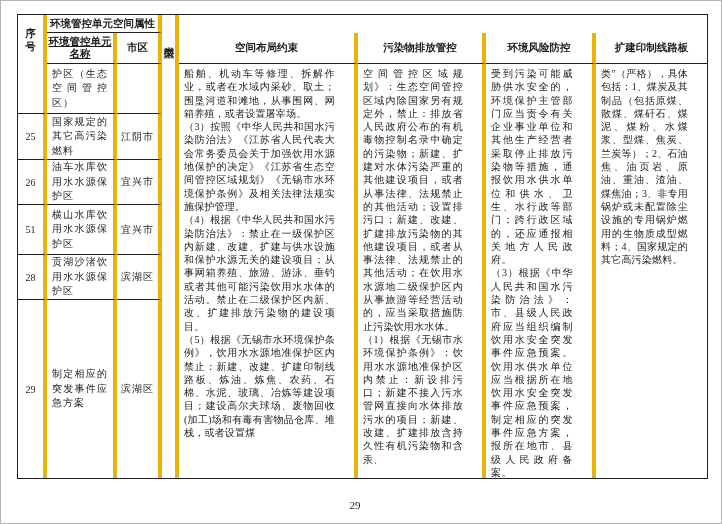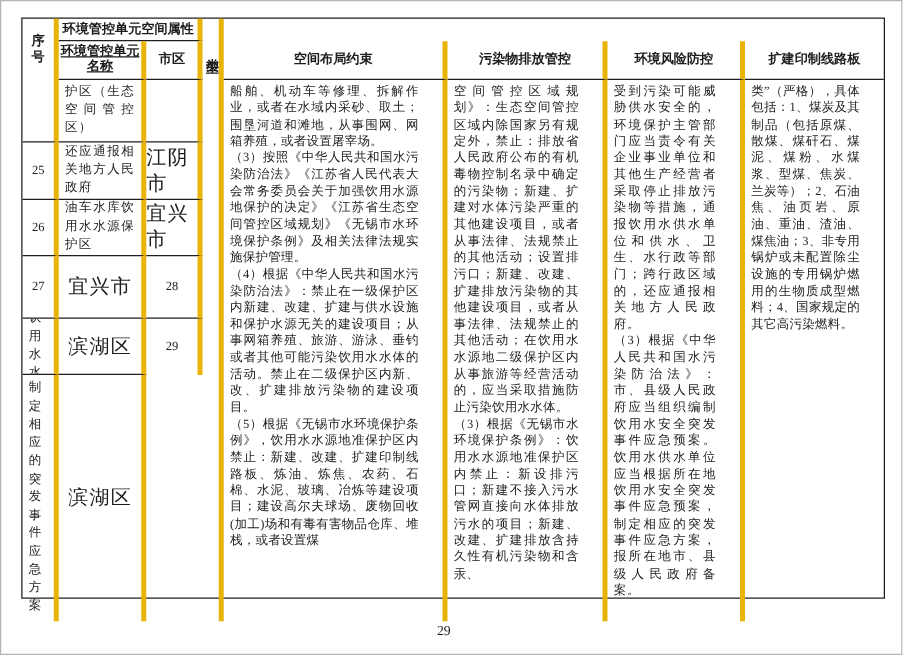--- a/index.html
+++ b/index.html
@@ -46,21 +46,21 @@
   .cc1{grid-column:5;}
   .cc2{grid-column:6;}
   .cc3{grid-column:7;letter-spacing:0.6px;}
   .cc4{grid-column:8;}
   .num{display:flex;align-items:center;justify-content:center;font-size:10px;}
   .uname{font-size:10px;line-height:14.5px;letter-spacing:1px;
          padding:4px 5px;text-align:justify;text-justify:inter-character;
          word-break:break-all;display:flex;align-items:center;}
   .uname>span{width:100%;}
   .dist{display:flex;align-items:center;justify-content:center;
-        font-size:16px;letter-spacing:1px;}
+        font-size:10px;letter-spacing:1px;}
   .pageno{position:absolute;left:0;right:12px;bottom:12px;text-align:center;
           font-size:11px;}
 </style>
 </head>
 <body>
 
 <div class="page">
 
   <div class="tbl">
 
@@ -80,31 +80,34 @@
 
     <div class="body-left">
       <div class="cell br bb num"></div>
       <div class="cell br bb uname">
           <span>护区（生态空间管控区）</span>
         </div>
       <div class="cell br bb dist"></div>
 
       <div class="cell br bb num">25</div>
       <div class="cell br bb uname">
-          <span>还应通报相关地方人民政府</span>
+          <span>国家规定的其它高污染燃料</span>
         </div>
       <div class="cell br bb dist">江阴市</div>
 
       <div class="cell br bb num">26</div>
       <div class="cell br bb uname">
           <span>油车水库饮用水水源保护区</span>
         </div>
       <div class="cell br bb dist">宜兴市</div>
 
-      <div class="cell br bb num">27</div>
+      <div class="cell br bb num">51</div>
+      <div class="cell br bb uname">
+          <span>横山水库饮用水水源保护区</span>
+        </div>
       <div class="cell br bb dist">宜兴市</div>
 
       <div class="cell br bb num">28</div>
       <div class="cell br bb uname">
           <span>贡湖沙渚饮用水水源保护区</span>
         </div>
       <div class="cell br bb dist">滨湖区</div>
 
       <div class="cell br num">29</div>
       <div class="cell br uname">
@@ -113,21 +116,21 @@
       <div class="cell br dist">滨湖区</div>
     </div>
 
     <div class="cell br body-type"></div>
 
     <div class="cell br cc cc1">船舶、机动车等修理、拆解作业，或者在水域内采砂、取土；围垦河道和滩地，从事围网、网箱养殖，或者设置屠宰场。
 （3）按照《中华人民共和国水污染防治法》《江苏省人民代表大会常务委员会关于加强饮用水源地保护的决定》《江苏省生态空间管控区域规划》《无锡市水环境保护条例》及相关法律法规实施保护管理。
 （4）根据《中华人民共和国水污染防治法》：禁止在一级保护区内新建、改建、扩建与供水设施和保护水源无关的建设项目；从事网箱养殖、旅游、游泳、垂钓或者其他可能污染饮用水水体的活动。禁止在二级保护区内新、改、扩建排放污染物的建设项目。
 （5）根据《无锡市水环境保护条例》，饮用水水源地准保护区内禁止：新建、改建、扩建印制线路板、炼油、炼焦、农药、石棉、水泥、玻璃、冶炼等建设项目；建设高尔夫球场、废物回收(加工)场和有毒有害物品仓库、堆栈，或者设置煤</div>
     <div class="cell br cc cc2">空间管控区域规划》：生态空间管控区域内除国家另有规定外，禁止：排放省人民政府公布的有机毒物控制名录中确定的污染物；新建、扩建对水体污染严重的其他建设项目，或者从事法律、法规禁止的其他活动；设置排污口；新建、改建、扩建排放污染物的其他建设项目，或者从事法律、法规禁止的其他活动；在饮用水水源地二级保护区内从事旅游等经营活动的，应当采取措施防止污染饮用水水体。
-（3）根据《无锡市水环境保护条例》：饮用水水源地准保护区内禁止：新设排污口；新建不接入污水管网直接向水体排放污水的项目；新建、改建、扩建排放含持久性有机污染物和含汞、</div>
+（1）根据《无锡市水环境保护条例》：饮用水水源地准保护区内禁止：新设排污口；新建不接入污水管网直接向水体排放污水的项目；新建、改建、扩建排放含持久性有机污染物和含汞、</div>
     <div class="cell br cc cc3">受到污染可能威胁供水安全的，环境保护主管部门应当责令有关企业事业单位和其他生产经营者采取停止排放污染物等措施，通报饮用水供水单位和供水、卫生、水行政等部门；跨行政区域的，还应通报相关地方人民政府。
 （3）根据《中华人民共和国水污染防治法》：市、县级人民政府应当组织编制饮用水安全突发事件应急预案。饮用水供水单位应当根据所在地饮用水安全突发事件应急预案，制定相应的突发事件应急方案，报所在地市、县级人民政府备案。</div>
     <div class="cell cc cc4">类”（严格），具体包括：1、煤炭及其制品（包括原煤、散煤、煤矸石、煤泥、煤粉、水煤浆、型煤、焦炭、兰炭等）；2、石油焦、油页岩、原油、重油、渣油、煤焦油；3、非专用锅炉或未配置除尘设施的专用锅炉燃用的生物质成型燃料；4、国家规定的其它高污染燃料。</div>
 
   </div>
 
   <div class="pageno">29</div>
 
 </div>
 

